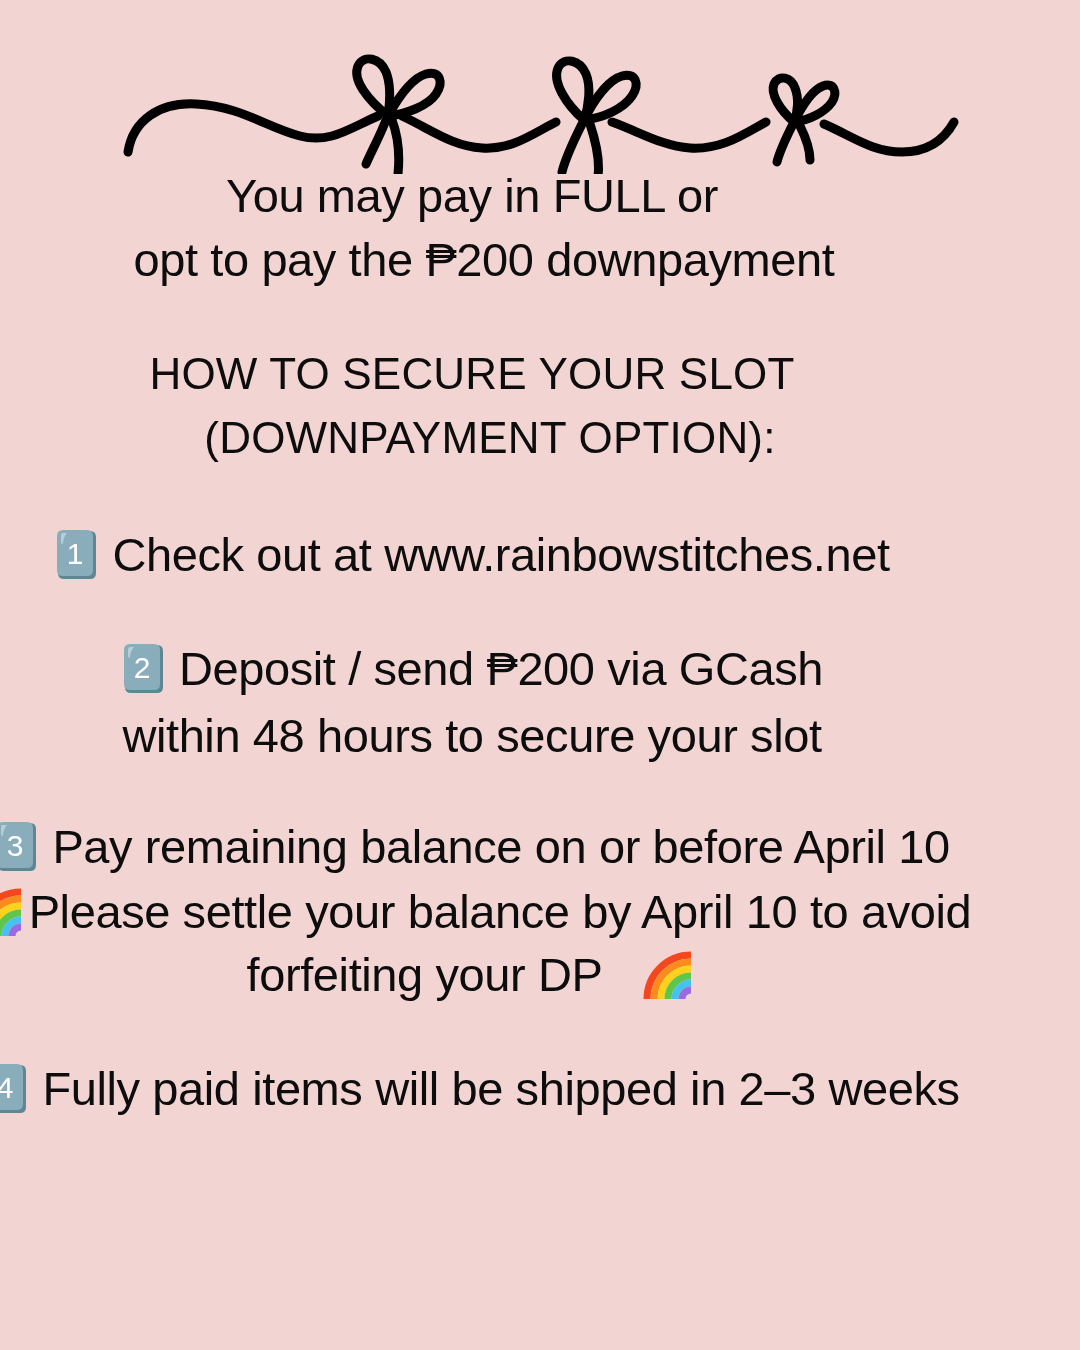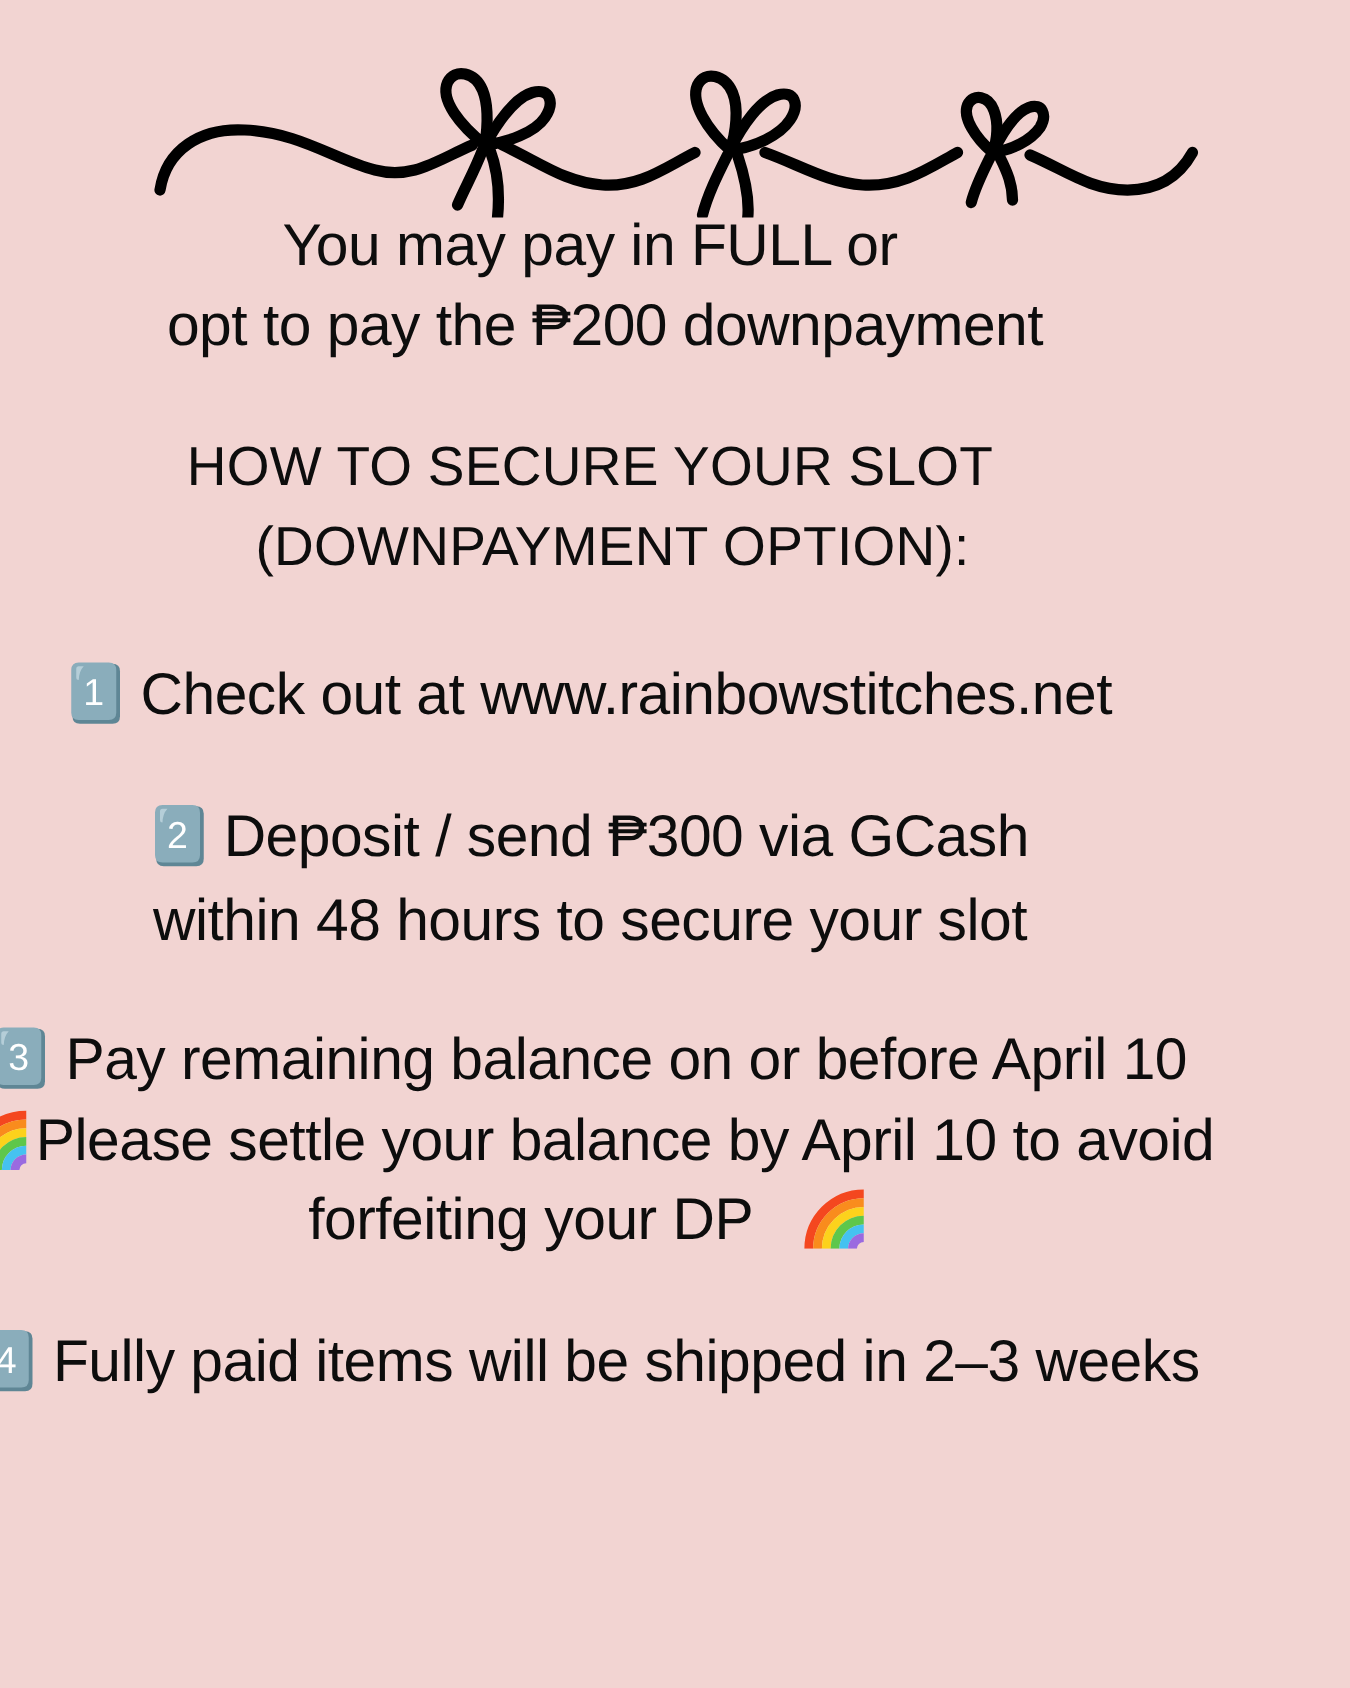--- a/index.html
+++ b/index.html
@@ -147,21 +147,21 @@
 
     <div class="step step-2-row">
       <span class="keycap">
         <svg viewBox="0 0 46 52" width="46" height="52">
           <path d="M4,8 Q4,2 10,2 L36,2 Q42,2 42,8 L42,44 Q42,50 36,50 L10,50 Q4,50 4,44 Z" fill="#5f8695"></path>
           <path d="M3,7 Q3,1 9,1 L33,1 Q39,1 39,7 L39,41 Q39,47 33,47 L9,47 Q3,47 3,41 Z" fill="#8aadbb"></path>
           <path d="M7,6 Q7,4 9,4 L13,4 Q11,6 10,9 Q9,12 9,15 Q7,15 7,13 Z" fill="#bcd4dd" opacity="0.85"></path>
           <text x="21" y="35" font-family="'Liberation Sans', sans-serif" font-size="30" font-weight="400" fill="#ffffff" text-anchor="middle">2</text>
         </svg>
       </span>
-      <span class="line step-text">Deposit / send ₱300 via GCash</span>
+      <span class="line step-text">Deposit / send ₱200 via GCash</span>
     </div>
     <div class="line step-2-sub">within 48 hours to secure your slot</div>
 
     <div class="step step-3-row">
       <span class="keycap">
         <svg viewBox="0 0 46 52" width="46" height="52">
           <path d="M4,8 Q4,2 10,2 L36,2 Q42,2 42,8 L42,44 Q42,50 36,50 L10,50 Q4,50 4,44 Z" fill="#5f8695"></path>
           <path d="M3,7 Q3,1 9,1 L33,1 Q39,1 39,7 L39,41 Q39,47 33,47 L9,47 Q3,47 3,41 Z" fill="#8aadbb"></path>
           <path d="M7,6 Q7,4 9,4 L13,4 Q11,6 10,9 Q9,12 9,15 Q7,15 7,13 Z" fill="#bcd4dd" opacity="0.85"></path>
           <text x="21" y="35" font-family="'Liberation Sans', sans-serif" font-size="30" font-weight="400" fill="#ffffff" text-anchor="middle">3</text>

